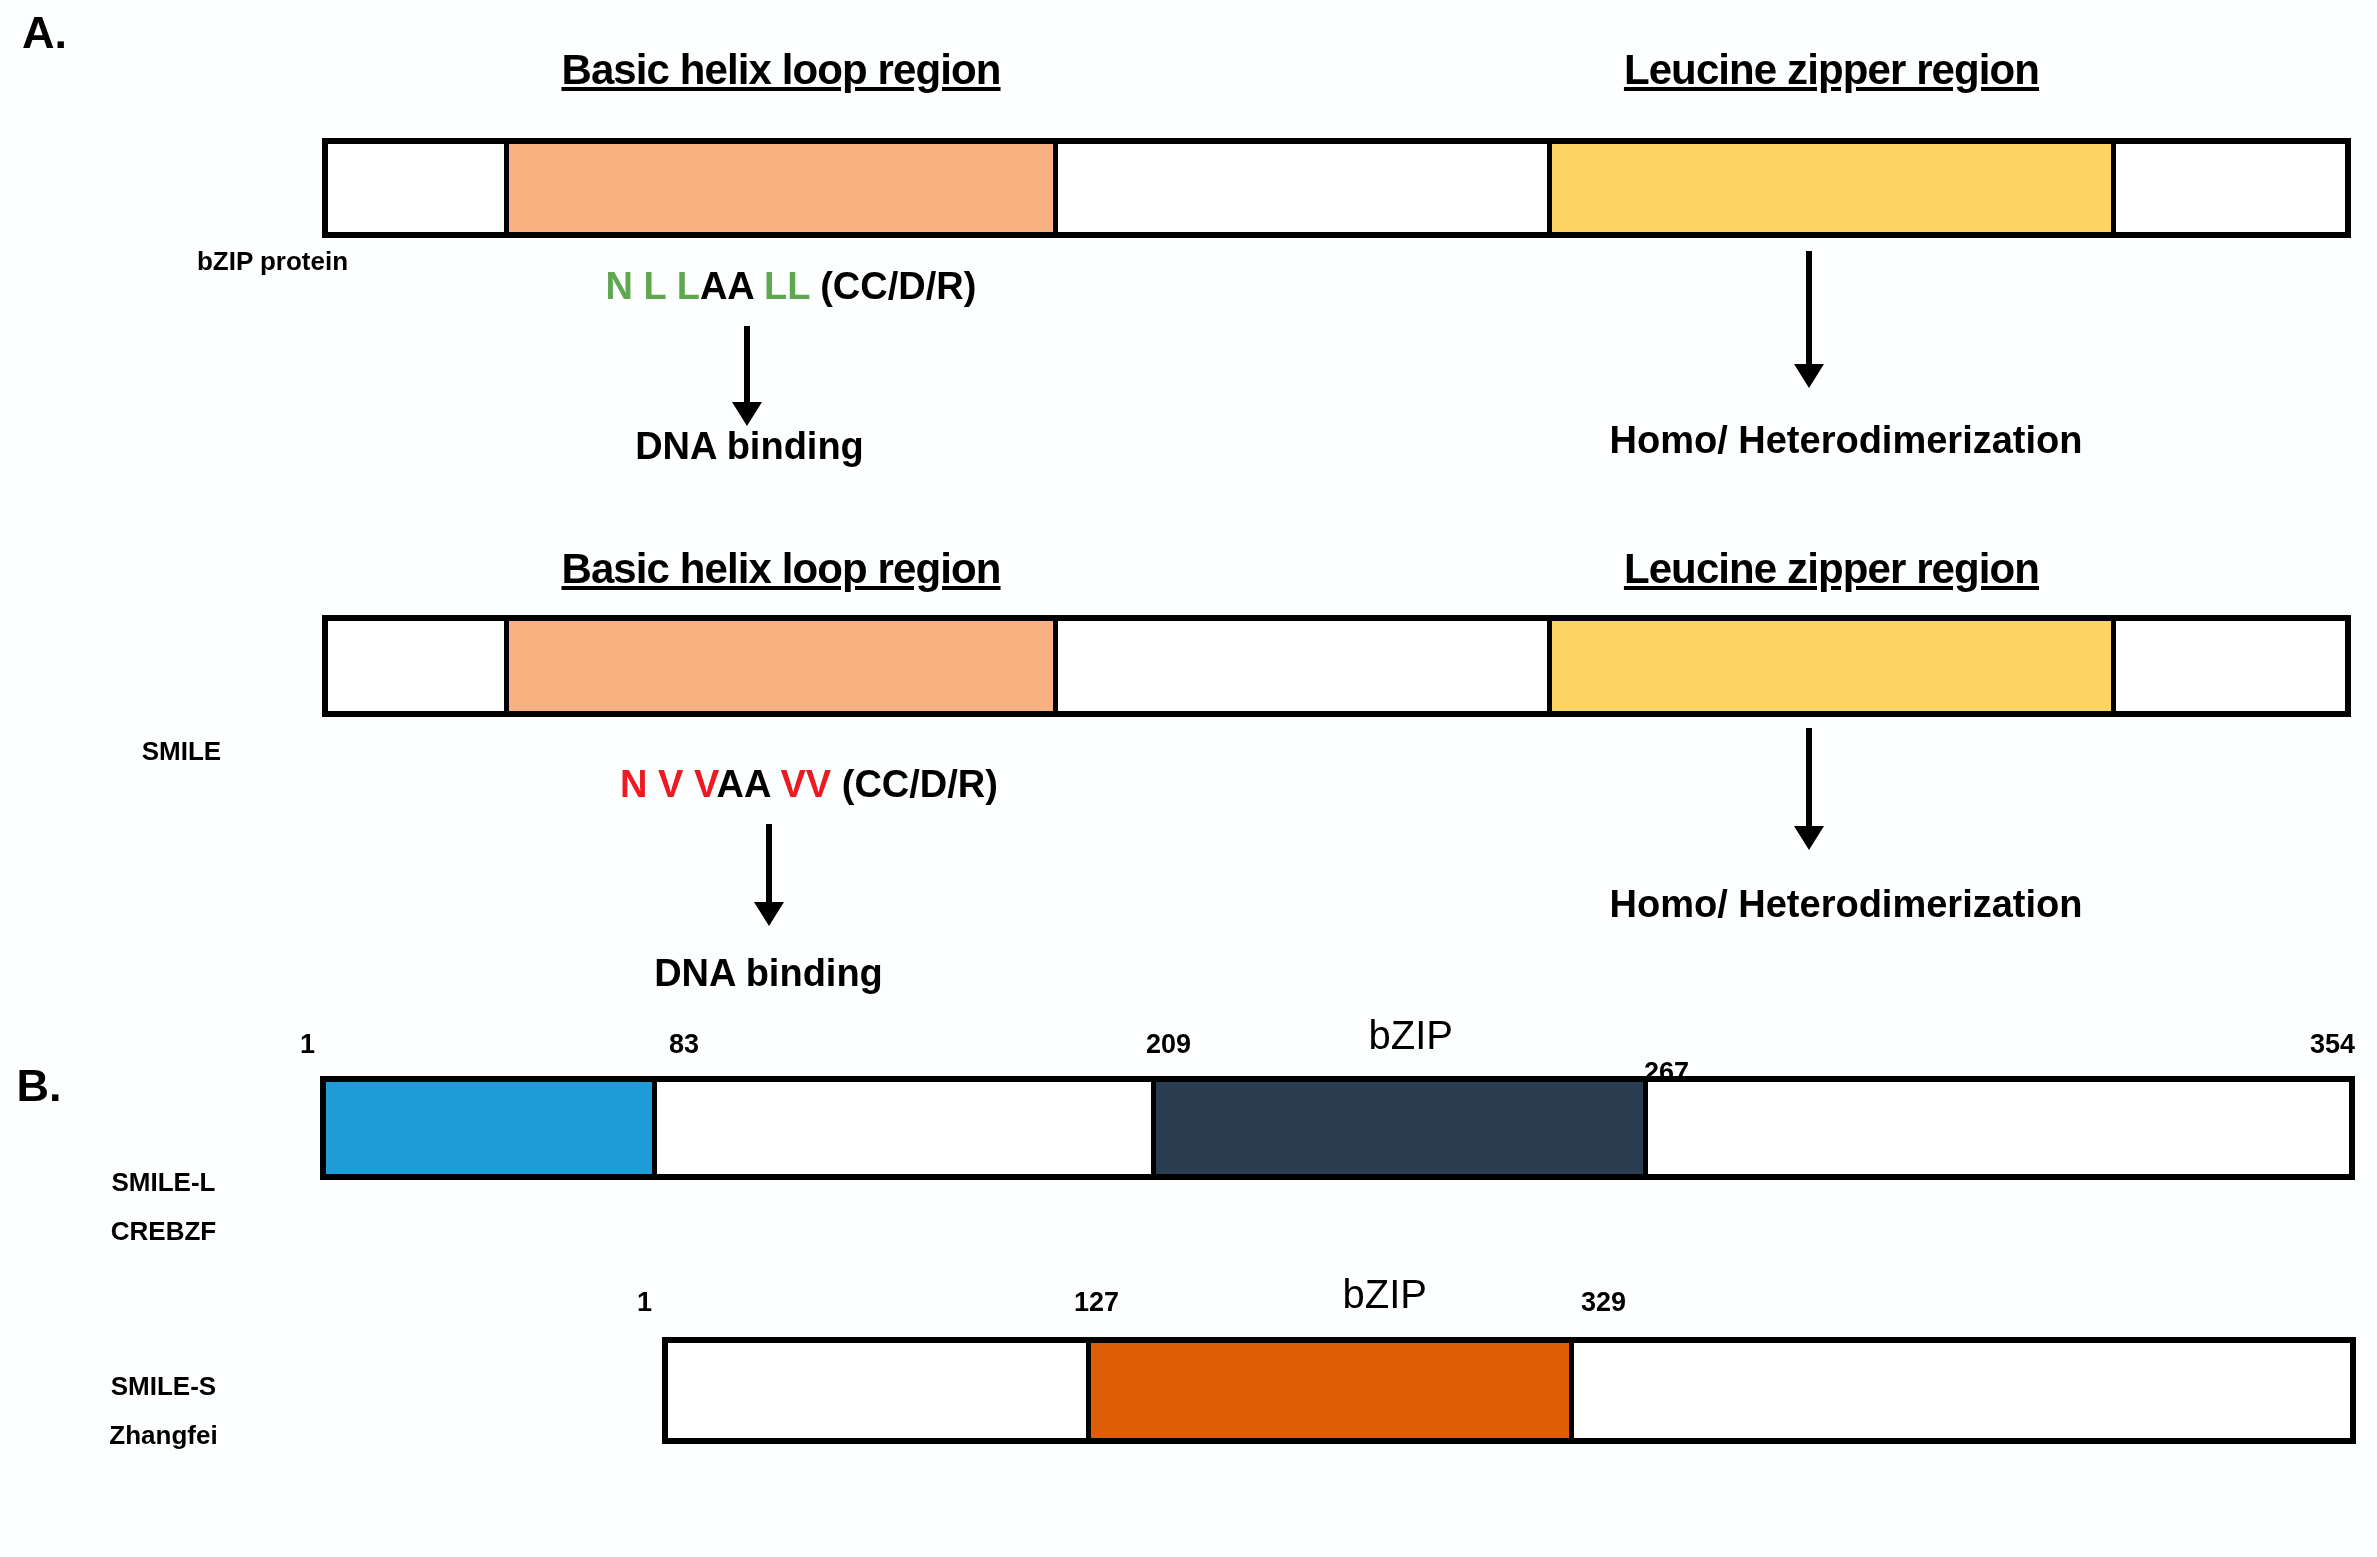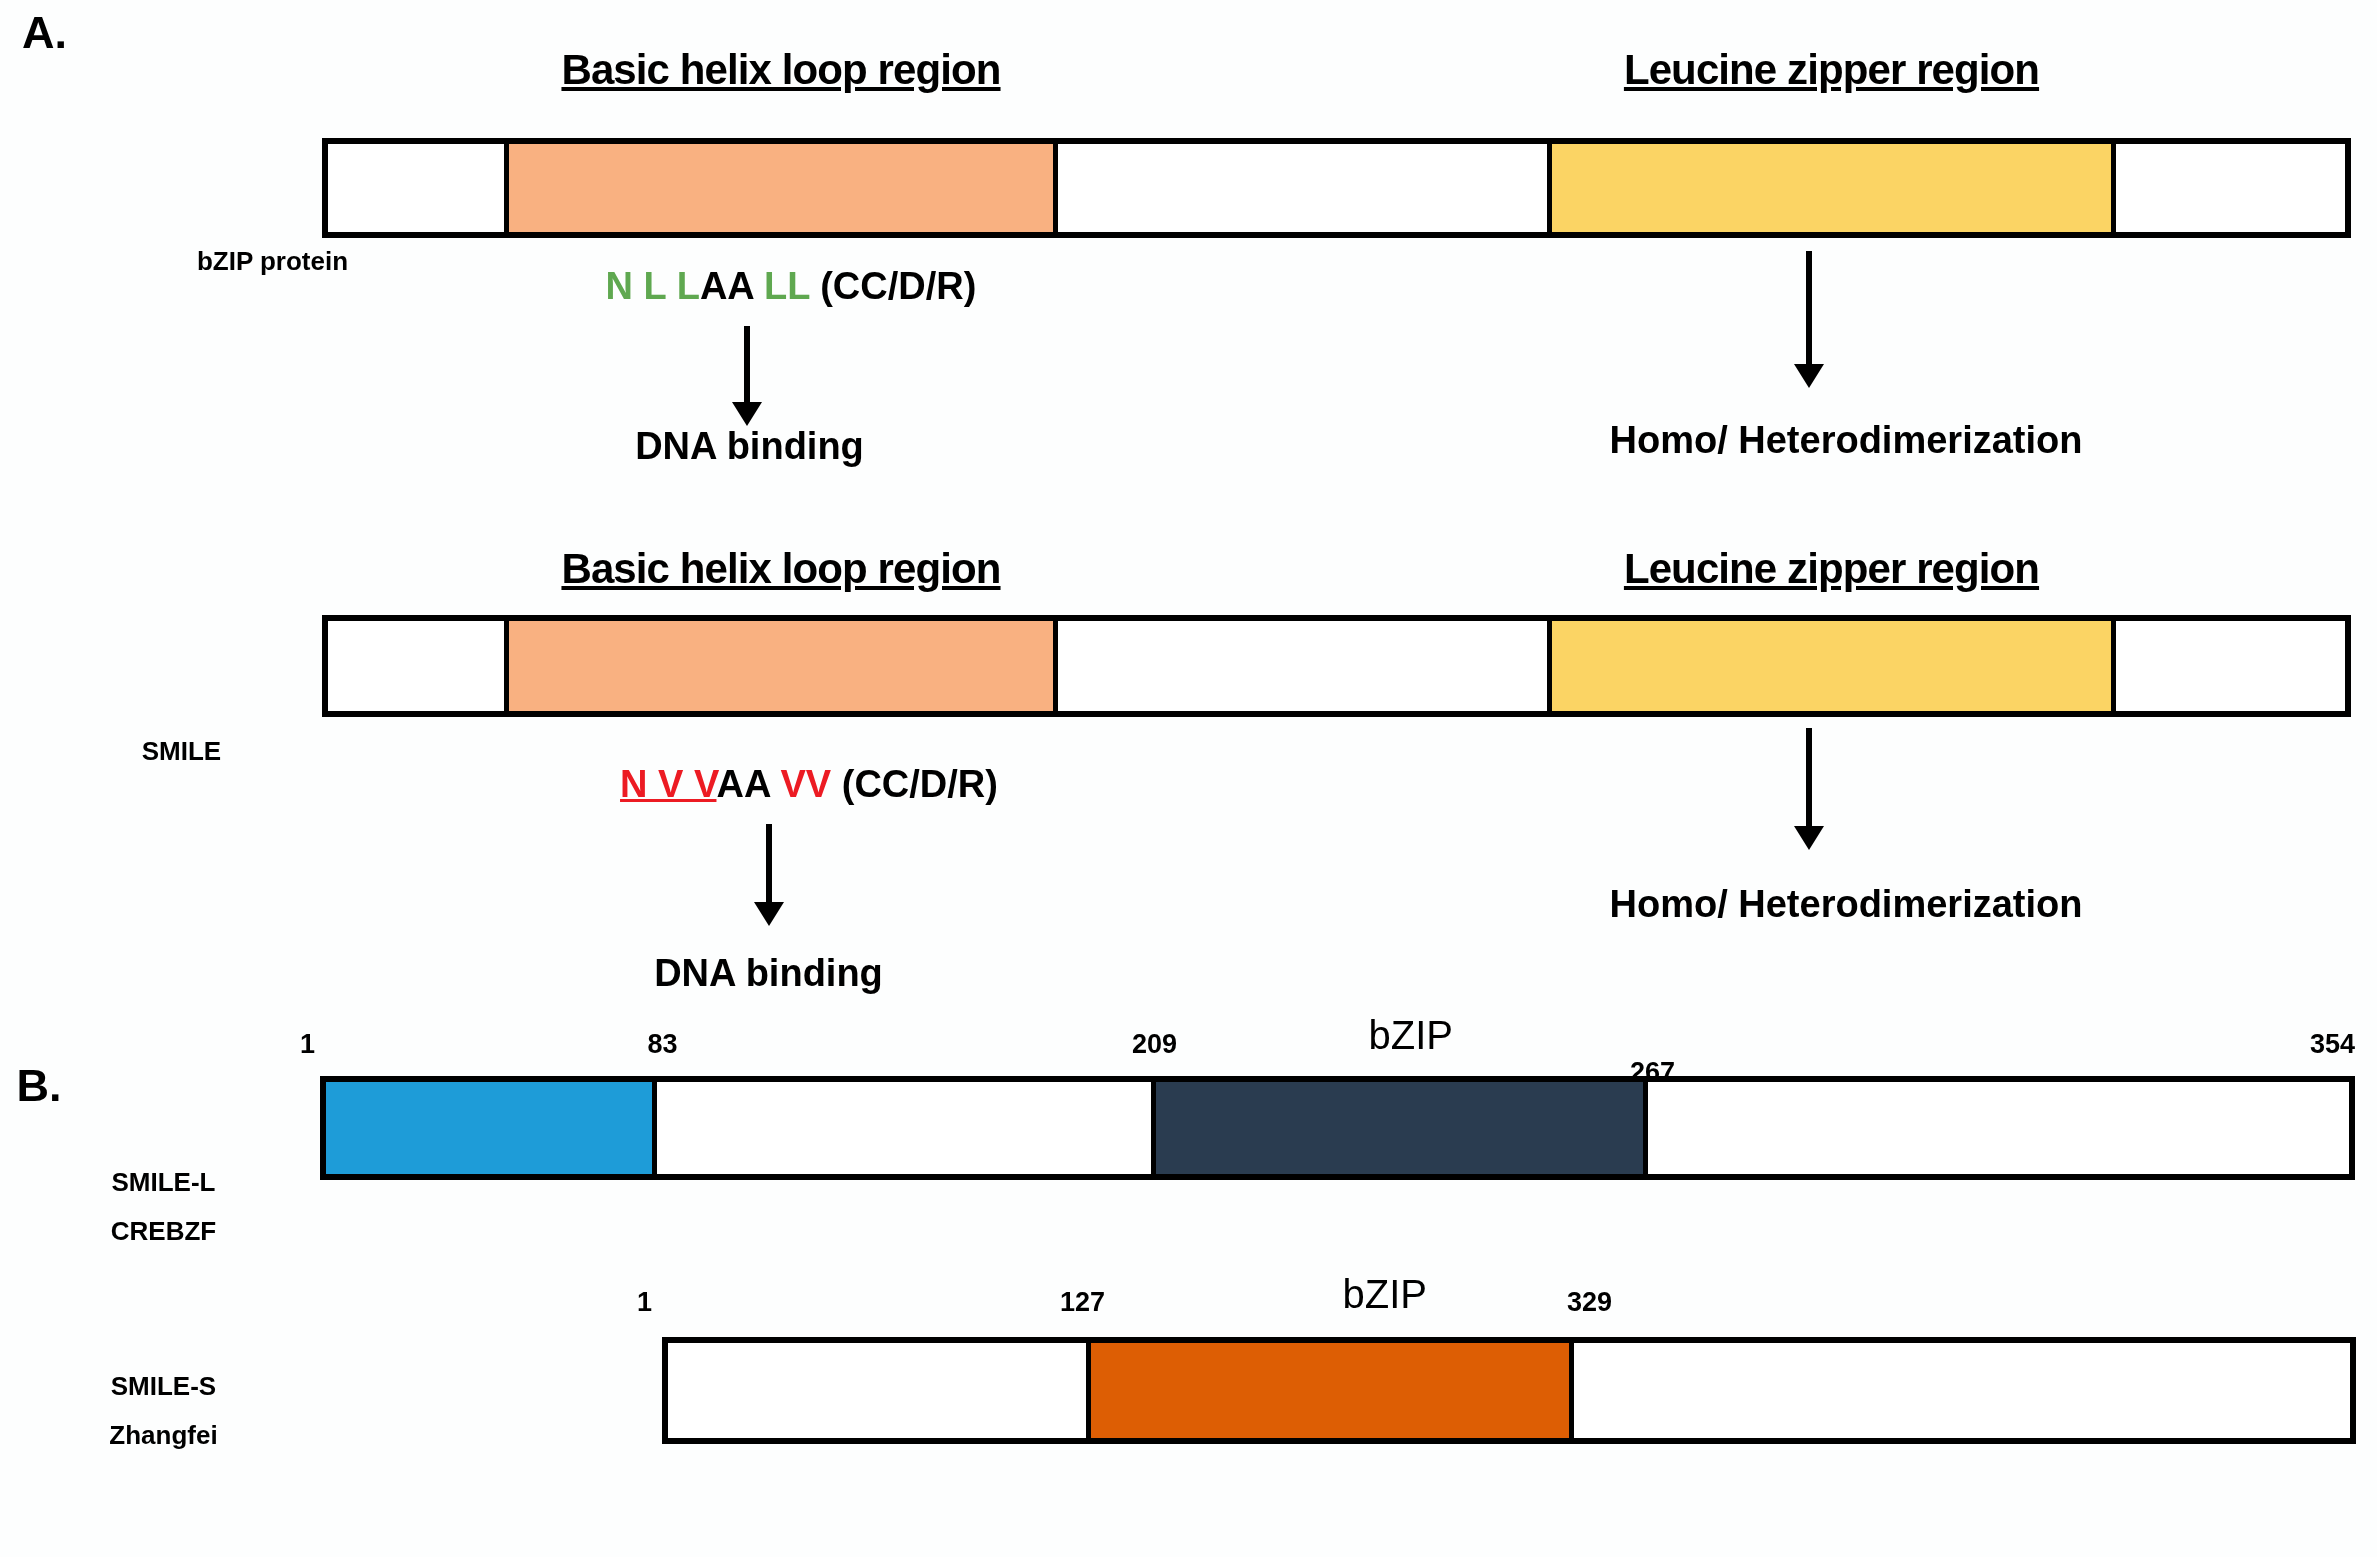--- a/index.html
+++ b/index.html
@@ -13,21 +13,21 @@
   .protein-label{position:absolute;font-weight:bold;font-size:26px;line-height:1.1;text-align:center;white-space:nowrap;}
   .motif{position:absolute;font-weight:bold;font-size:38px;line-height:1.1;text-align:center;white-space:pre;}
   .note{position:absolute;font-weight:bold;font-size:38px;line-height:1.1;text-align:center;white-space:nowrap;}
   .tick{position:absolute;font-weight:bold;font-size:27px;line-height:1.1;}
   .bzip-label{position:absolute;font-weight:normal;font-size:40px;line-height:1.1;text-align:right;}
   .bar{position:absolute;background:#ffffff;border:6.4px solid #000;box-sizing:border-box;}
   .seg{position:absolute;top:0;height:100%;border-left:5.5px solid #000;border-right:5.5px solid #000;box-sizing:border-box;}
   .seg.flush-left{border-left:none;}
   .arrow-shaft{position:absolute;width:6.4px;background:#000;}
   .arrow-head{position:absolute;width:0;height:0;border-left:15.5px solid transparent;border-right:15.5px solid transparent;border-top:24.6px solid #000;}
-  .t-center{text-align:center}.t-left{text-align:left}.t-right{text-align:right}
+  .t-center{text-align:right}.t-left{text-align:left}.t-right{text-align:right}
 </style>
 </head>
 <body>
 
 <div class="figure">
 
   <div class="panel-letter" style="left:22px;top:9px;">A.</div>
 
   <div class="title" style="left:504px;top:47px;width:554px;">Basic helix loop region</div>
   <div class="title" style="left:1547px;top:47px;width:569px;">Leucine zipper region</div>
@@ -52,21 +52,21 @@
   <div class="title" style="left:504px;top:546px;width:554px;">Basic helix loop region</div>
   <div class="title" style="left:1547px;top:546px;width:569px;">Leucine zipper region</div>
 
   <div class="bar" style="left:322px;top:615px;width:2029px;height:102px;">
     <div class="seg" style="left: 176px; width: 554px; background: rgb(249, 177, 129);"></div>
     <div class="seg" style="left: 1219px; width: 569px; background: rgb(251, 212, 100);"></div>
   </div>
 
   <div class="protein-label" style="left:36px;top:737px;width:291px;">SMILE</div>
 
-  <div class="motif" style="left:518px;top:764px;width:582px;"><span style="color: rgb(236, 27, 35); text-decoration: underline;">N V V</span><span>AA</span><span style="color: rgb(236, 27, 35);"> VV</span><span> (CC/D/R)</span></div>
+  <div class="motif" style="left:518px;top:764px;width:582px;"><span style="color: rgb(236, 27, 35);">N V V</span><span>AA</span><span style="color: rgb(236, 27, 35);"> VV</span><span> (CC/D/R)</span></div>
 
   <div class="arrow-shaft" style="left:766px;top:824px;height:82px;"></div>
   <div class="arrow-head" style="left:754px;top:902px;"></div>
   <div class="note" style="left:623px;top:953px;width:291px;">DNA binding</div>
 
   <div class="arrow-shaft" style="left:1806px;top:728px;height:102px;"></div>
   <div class="arrow-head" style="left:1794px;top:826px;"></div>
   <div class="note" style="left:1546px;top:884px;width:600px;">Homo/ Heterodimerization</div>
 
   <div class="panel-letter" style="left:16.4px;top:1062px;">B.</div>

